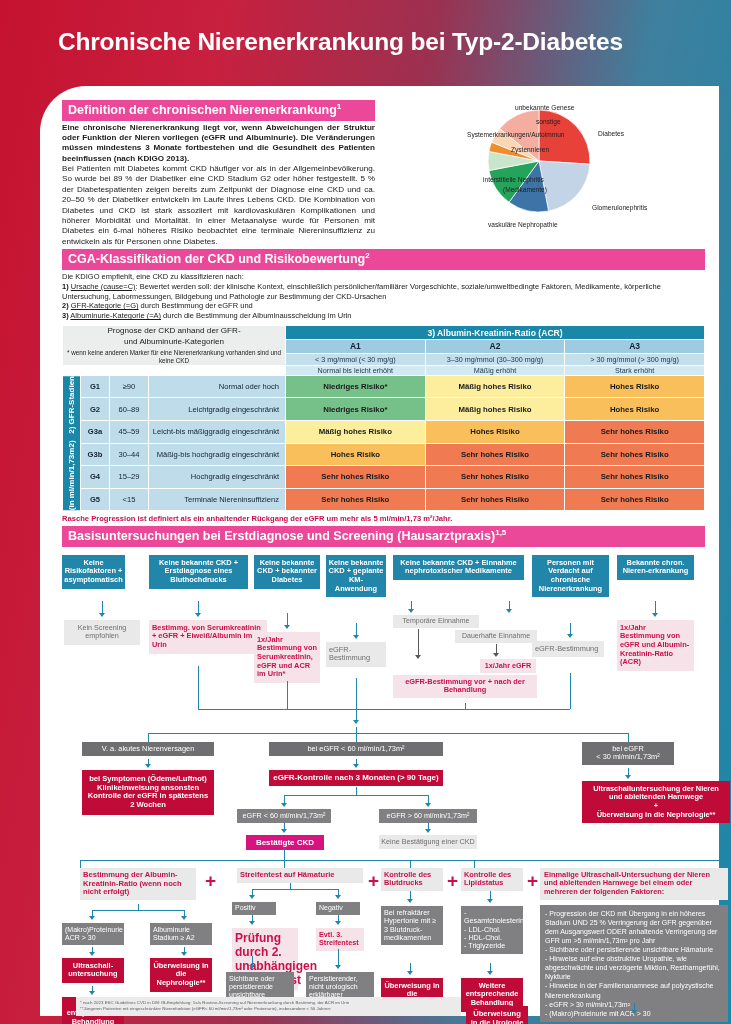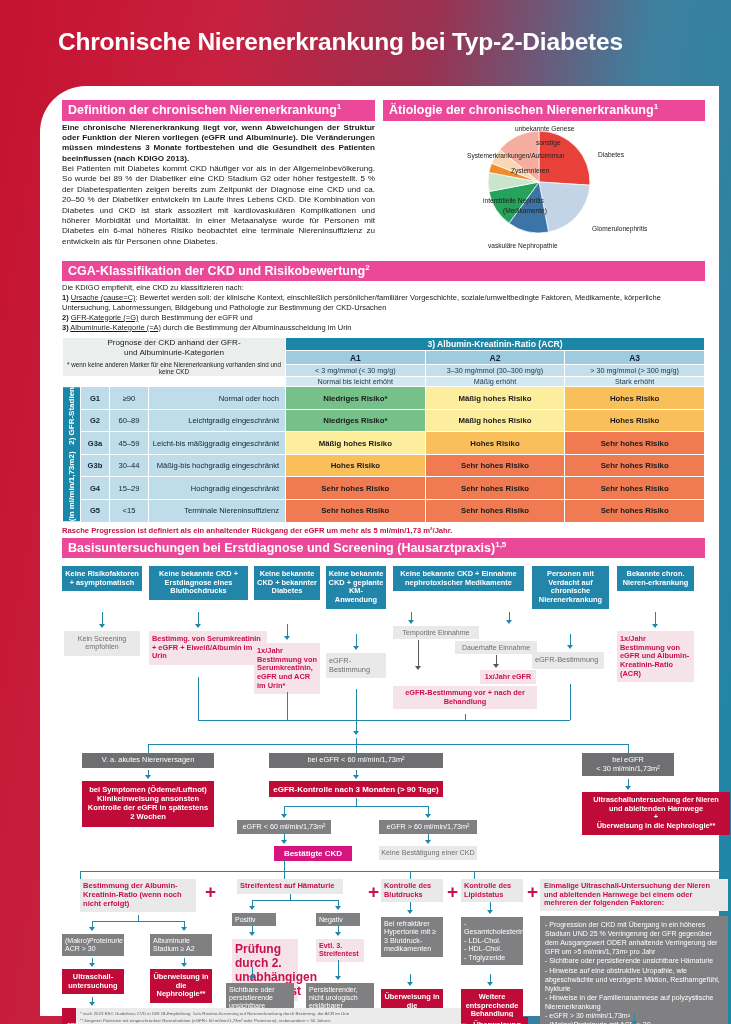--- a/index.html
+++ b/index.html
@@ -87,21 +87,21 @@
   .rk.red    { background:#f07a52; }
   .progress-note { font-size:7.6px; color:#c9104a; font-weight:bold; margin-top:3px; }
 
   
   .flow { position: relative; margin-top: 4px; }
   .fbox { position:absolute; text-align:center; line-height:1.17; }
   .teal  { background:#2286ab; color:#fff; font-weight:bold; }
   .greyd { background:#808083; color:#fff; }
   .pinkbox { background:#f6e3e9; color:#c9104a; font-weight:bold; }
   .crimson { background:#c00a38; color:#fff; font-weight:bold; }
-  .magenta { background:#d5147f; color:#fff; font-weight:bold;margin-left:28px; }
+  .magenta { background:#d5147f; color:#fff; font-weight:bold; }
   .greylt { background:#e9e9e9; color:#6e6e6e; }
   .lbl-grey-dk { background:#6f6f72; color:#fff; }
   .footnote { position:absolute; background:#ebebeb; color:#5d5d66; font-size:4.4px; line-height:1.5; padding:3px 4px; text-align:left; }
   .bullets { text-align:left; }
   .plus { position:absolute; color:#c9104a; font-weight:bold; font-size:19px; line-height:1; }
   
   .ln { position:absolute; background:#2286ab; }
   .ln.v { width:1.2px; }
   .ln.h { height:1.2px; }
   .ln.dk { background:#58585b; }
@@ -122,23 +122,20 @@
           <div class="shdr wide">
             <span>Definition der chronischen Nierenerkrankung</span><sup>1</sup>
           </div>
           <div class="deftext">
             <p class="b">Eine chronische Nierenerkrankung liegt vor, wenn Abweichungen der Struktur oder Funktion der Nieren vorliegen (eGFR und Albuminurie). Die Veränderungen müssen mindestens 3 Monate fortbestehen und die Gesundheit des Patienten beeinflussen (nach KDIGO 2013).</p>
             <p>Bei Patienten mit Diabetes kommt CKD häufiger vor als in der Allgemeinbevölkerung. So wurde bei 89 % der Diabetiker eine CKD Stadium G2 oder höher festgestellt. 5 % der Diabetespatienten zeigen bereits zum Zeitpunkt der Diagnose eine CKD und ca. 20–50 % der Diabetiker entwickeln im Laufe ihres Lebens CKD. Die Kombination von Diabetes und CKD ist stark assoziiert mit kardiovaskulären Komplikationen und höherer Morbidität und Mortalität. In einer Metaanalyse wurde für Personen mit Diabetes ein 6-mal höheres Risiko beobachtet eine terminale Niereninsuffizienz zu entwickeln als für Personen ohne Diabetes.</p>
           </div>
         </div>
 
         <div class="piecol">
-          <div class="shdr wide">
-            <span>Ätiologie der chronischen Nierenerkrankung</span><sup>1</sup>
-          </div>
           <div class="piewrap">
             <svg class="pie" viewBox="0 0 100 100">
               <g id="pie-slices">
                   <path d="M 50 50 L 50 1 A 49 49 0 0 1 98.9033096929853 53.07673545693636 Z" fill="#e8413a" stroke="#fff" stroke-width="0.7"></path>
                   <path d="M 50 50 L 98.9033096929853 53.07673545693636 A 49 49 0 0 1 59.1816844147005 98.13207528570575 Z" fill="#c3d4e6" stroke="#fff" stroke-width="0.7"></path>
                   <path d="M 50 50 L 59.1816844147005 98.13207528570575 A 49 49 0 0 1 21.198522637668823 89.64183272437242 Z" fill="#3c74a8" stroke="#fff" stroke-width="0.7"></path>
                   <path d="M 50 50 L 21.198522637668823 89.64183272437242 A 49 49 0 0 1 1.8679247142942543 59.181684414700506 Z" fill="#25a35a" stroke="#fff" stroke-width="0.7"></path>
                   <path d="M 50 50 L 1.8679247142942543 59.181684414700506 A 49 49 0 0 1 1.8679247142942472 40.81831558529953 Z" fill="#c9e6cd" stroke="#fff" stroke-width="0.7"></path>
                   <path d="M 50 50 L 1.8679247142942472 40.81831558529953 A 49 49 0 0 1 4.440952191475674 31.961896918450805 Z" fill="#f08b2e" stroke="#fff" stroke-width="0.7"></path>
                   <path d="M 50 50 L 4.440952191475674 31.961896918450805 A 49 49 0 0 1 12.244851103986328 18.76622450231421 Z" fill="#fbd6b4" stroke="#fff" stroke-width="0.7"></path>
@@ -266,21 +263,21 @@
         </table>
         <div class="progress-note">Rasche Progression ist definiert als ein anhaltender Rückgang der eGFR um mehr als 5 ml/min/1,73 m²/Jahr.</div>
       </div>
 
       <div style="margin-top:3px;">
         <div class="shdr wide">
           <span>Basisuntersuchungen bei Erstdiagnose und Screening (Hausarztpraxis)</span><sup>1,5</sup>
         </div>
         <div class="flow" style="height:492px;">
 
-          <div class="fbox teal" style="left:0px;  top:4px;  width:80px;  padding:4px 2px; font-size:7.4px;">Keine Risikofaktoren + asymptomatisch</div>
+          <div class="fbox teal" style="left:0px;  top:4px;  width:63px;  padding:4px 2px; font-size:7.4px;">Keine Risikofaktoren + asymptomatisch</div>
           <div class="fbox teal" style="left:87px; top:4px;  width:99px;  padding:4px 2px; font-size:7.4px;">Keine bekannte CKD + Erstdiagnose eines Bluthochdrucks</div>
           <div class="fbox teal" style="left:192px;top:4px;  width:66px;  padding:4px 2px; font-size:7.4px;">Keine bekannte CKD + bekannter Diabetes</div>
           <div class="fbox teal" style="left:264px;top:4px;  width:60px;  padding:4px 2px; font-size:7.4px;">Keine bekannte CKD + geplante KM-Anwendung</div>
           <div class="fbox teal" style="left:331px;top:4px;  width:131px; padding:4px 2px; font-size:7.4px;">Keine bekannte CKD + Einnahme nephrotoxischer Medikamente</div>
           <div class="fbox teal" style="left:470px;top:4px;  width:77px;  padding:4px 2px; font-size:7.4px;">Personen mit Verdacht auf chronische Nierenerkrankung</div>
           <div class="fbox teal" style="left:555px;top:4px;  width:77px;  padding:4px 2px; font-size:7.4px;">Bekannte chron. Nieren-erkrankung</div>
 
           <div class="ln v" style="left:40px; top:50px; height:13px;"></div>
             <div class="arw" style="left:37px; top:62px;"></div>
           <div class="ln v" style="left:136px;top:50px; height:13px;"></div>
@@ -388,21 +385,21 @@
           <div class="ln v" style="left:30px; top:396px; height:7px;"></div>
             <div class="arw" style="left:27px; top:401px;"></div>
           <div class="ln v" style="left:122px;top:396px; height:7px;"></div>
             <div class="arw" style="left:119px;top:401px;"></div>
           <div class="fbox crimson" style="left:0px;  top:407px; width:62px; padding:4px 3px; font-size:7.4px;">Ultraschall-untersuchung</div>
           <div class="fbox crimson" style="left:88px; top:407px; width:62px; padding:4px 3px; font-size:7.4px;">Überweisung in die Nephrologie**</div>
           <div class="ln v" style="left:30px; top:435px; height:7px;"></div>
             <div class="arw" style="left:27px; top:440px;"></div>
           <div class="fbox crimson" style="left:0px;  top:446px; width:62px; padding:4px 3px; font-size:7.4px;">Weitere entsprechende Behandlung</div>
 
-          <div class="fbox greylt" style="left:175px;top:317px; width:106px; padding:3px 3px; font-size:7.6px; color:#c9104a; font-weight:bold; text-align:left;">Streifentest auf Hämaturie</div>
+          <div class="fbox greylt" style="left:175px;top:317px; width:126px; padding:3px 3px; font-size:7.6px; color:#c9104a; font-weight:bold; text-align:left;">Streifentest auf Hämaturie</div>
           <div class="plus" style="left:306px; top:320px;">+</div>
           <div class="ln v" style="left:228px;top:332px; height:6px;"></div>
           <div class="ln h" style="left:190px;top:338px; width:86px;"></div>
           <div class="ln v" style="left:190px;top:338px; height:8px;"></div>
             <div class="arw" style="left:187px;top:344px;"></div>
           <div class="ln v" style="left:276px;top:338px; height:8px;"></div>
             <div class="arw" style="left:273px;top:344px;"></div>
           <div class="fbox greyd" style="left:170px;top:351px; width:44px; padding:2.5px 3px; font-size:7px; text-align:left;">Positiv</div>
           <div class="fbox greyd" style="left:254px;top:351px; width:44px; padding:2.5px 3px; font-size:7px; text-align:left;">Negativ</div>
           <div class="ln v" style="left:190px;top:364px; height:8px;"></div>

